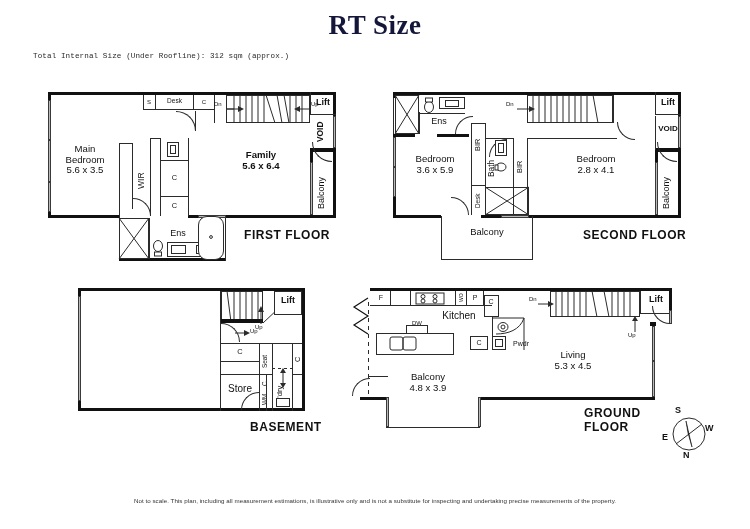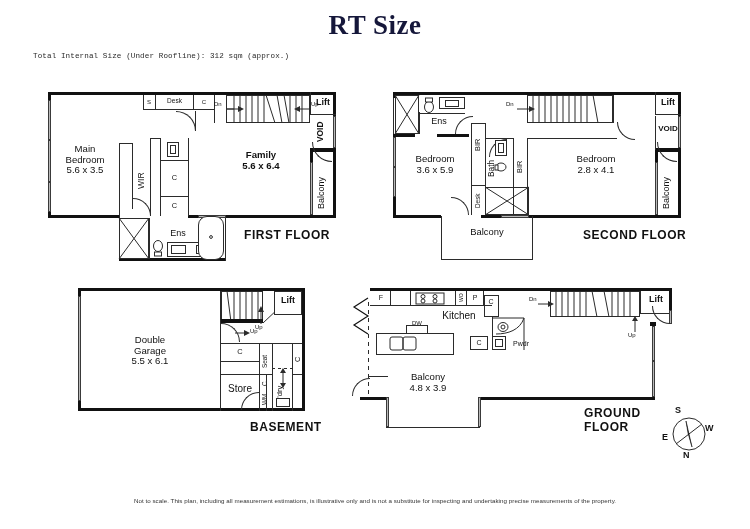--- a/index.html
+++ b/index.html
@@ -411,25 +411,20 @@
         </g>
     </svg>
     <div class="abs box" style="left:198px;top:110px;width:14px;height:9px;"></div>
     <div class="abs thin" style="left:194px;top:80px;width:20px;height:1px;background:repeating-linear-gradient(90deg,#2b2b2b 0 3px,transparent 3px 6px);"></div>
 
     <div class="abs thin" style="left:214px;top:55px;width:1px;height:68px;"></div>
     <div class="abs thin" style="left:214px;top:55px;width:10px;height:1px;"></div>
     <div class="abs thin" style="left:214px;top:86px;width:10px;height:1px;"></div>
     <div class="abs tag vert" style="left:216px;top:62px;height:18px;font-size:7.4px;">C</div>
 
-    <div class="abs room-label" style="left:30px;top:47px;width:84px;">
-      <span>Double</span><br>
-      <span>Garage</span>
-      <span class="dim">5.5 x 6.1</span>
-    </div>
 
     <div class="abs floor-caption" style="left:172px;top:132px;">BASEMENT</div>
   </div>
 
   <div class="abs" style="left:352px;top:288px;width:320px;height:160px;">
 
     <div class="abs wall" style="left:18px;top:0;width:302px;height:3px;"></div>
     <div class="abs wall" style="left:317px;top:0;width:3px;height:22px;"></div>
     <div class="abs win" style="left:300px;top:38px;width:3px;height:35px;"></div>
     <div class="abs win" style="left:300px;top:73px;width:3px;height:36px;"></div>
@@ -534,20 +529,24 @@
     <div class="abs thin" style="left:288px;top:3px;width:1px;height:22px;"></div>
     <div class="abs thin" style="left:288px;top:25px;width:32px;height:1px;"></div>
     <div class="abs tag" style="left:288px;top:7px;width:32px;font-size:9px;font-weight:bold;">Lift</div>
     <div class="abs win" style="left:317px;top:22px;width:3px;height:14px;"></div>
     <div class="abs swing sw-bl" style="left:300px;top:18px;width:18px;height:18px;"></div>
 
     <div class="abs room-label" style="left:36px;top:84px;width:80px;">
       <span>Balcony</span>
       <span class="dim">4.8 x 3.9</span>
     </div>
+    <div class="abs room-label" style="left:178px;top:62px;width:86px;">
+      <span>Living</span>
+      <span class="dim">5.3 x 4.5</span>
+    </div>
 
     <div class="abs floor-caption" style="left:232px;top:118px;">GROUND FLOOR</div>
   </div>
 
   <div class="abs" id="compass">
     <svg class="abs" style="left:12px;top:12px;" width="34" height="34">
       <circle class="st" cx="17" cy="17" r="16"></circle>
       <line class="st" x1="4" y1="27" x2="30" y2="7"></line>
       <polygon points="14,4 20,30 16,16" fill="#111" stroke="#111" stroke-width="0.6"></polygon>
     </svg>

